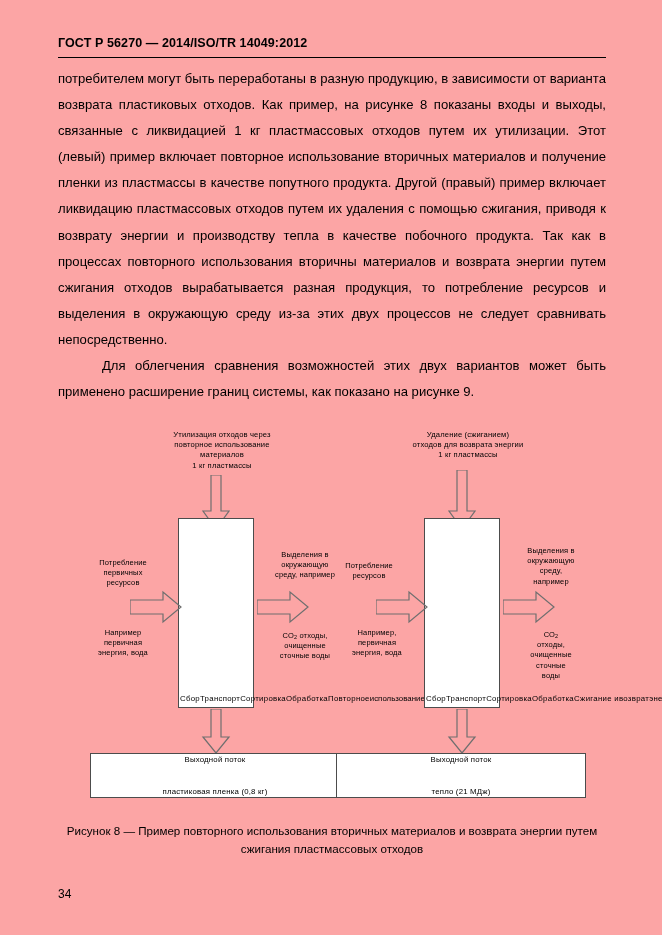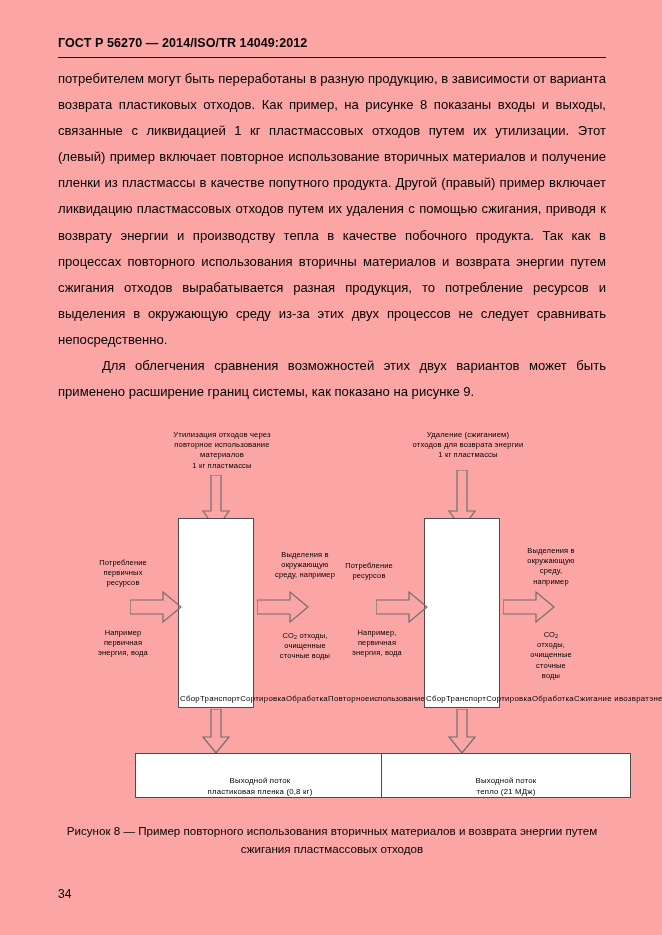--- a/index.html
+++ b/index.html
@@ -138,23 +138,22 @@
     position: absolute;
     top: 325px;
     left: 18px;
     width: 250px;
     height: 45px;
     border: 1px solid #4c4c4c;
     box-sizing: border-box;
     background: #ffffff;
     display: flex;
     flex-direction: column;
-    justify-content: flex-end;
+    justify-content: space-between;
     align-items: center;
-    margin-left: 45px;
   }
   .out-box .line {
     font-size: 7.8px;
     line-height: 11px;
     text-align: center;
     letter-spacing: 0.2px;
   }
 
   
   .caption {

